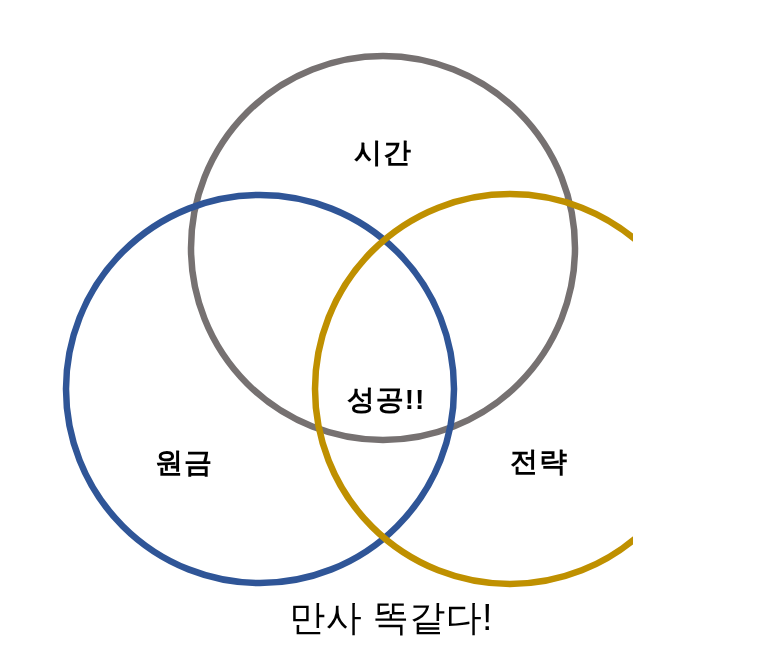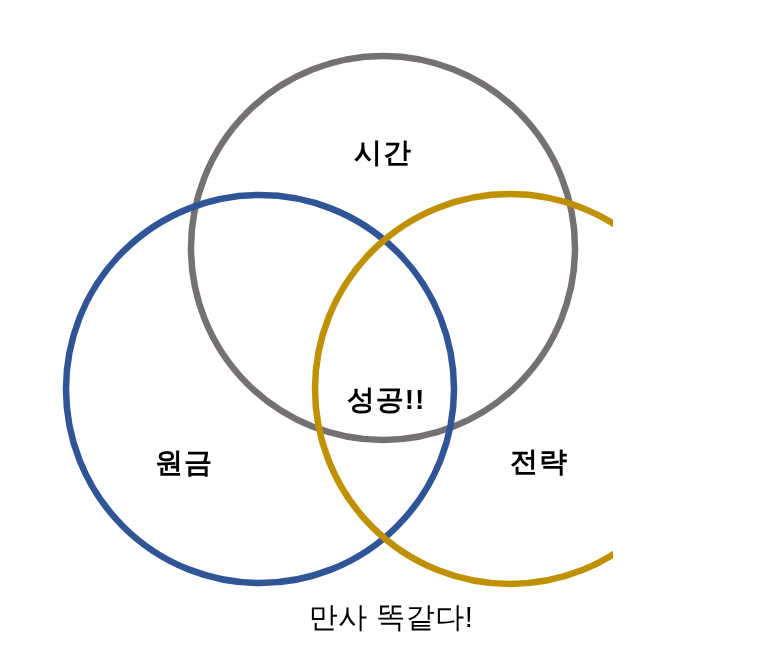--- a/index.html
+++ b/index.html
@@ -7,20 +7,21 @@
     padding: 0;
     background: #ffffff;
     font-family: "Liberation Sans", "DejaVu Sans", sans-serif;
   }
   .canvas {
     position: relative;
     width: 613px;
     height: 655px;
     background: #ffffff;
     overflow: hidden;
+    padding-left: 20px;
   }
   .venn-svg {
     position: absolute;
     left: 0;
     top: 0;
   }
   .label {
     position: absolute;
     transform: translate(-50%, -50%);
     color: #000000;
@@ -31,21 +32,21 @@
     font-size: 28px;
     font-weight: 700;
   }
   .label-time      { left: 383px; top: 153px; }
   .label-center    { left: 386px; top: 367px; margin-top: 33px; }
   .label-principal { left: 184px; top: 463px; }
   .label-strategy  { left: 539px; top: 462px; }
   .caption {
     left: 391px;
     top: 618px;
-    font-size: 29px;
+    font-size: 36px;
     font-weight: 400;
     letter-spacing: 0.5px;
   }
 </style>
 </head>
 <body>
 
 <div class="canvas">
 
   <svg class="venn-svg" width="776" height="655" viewBox="0 0 776 655">

